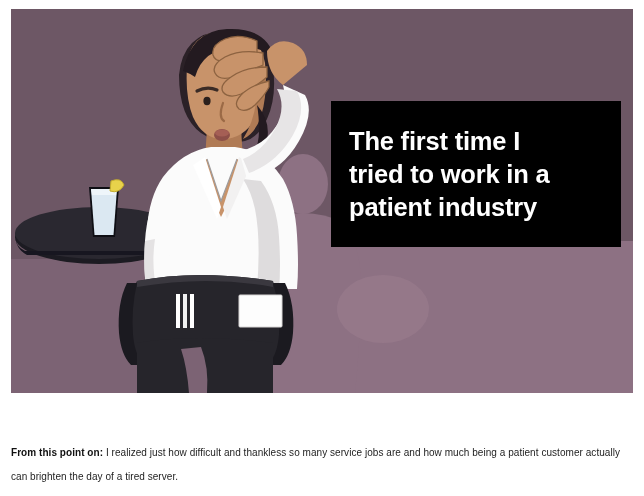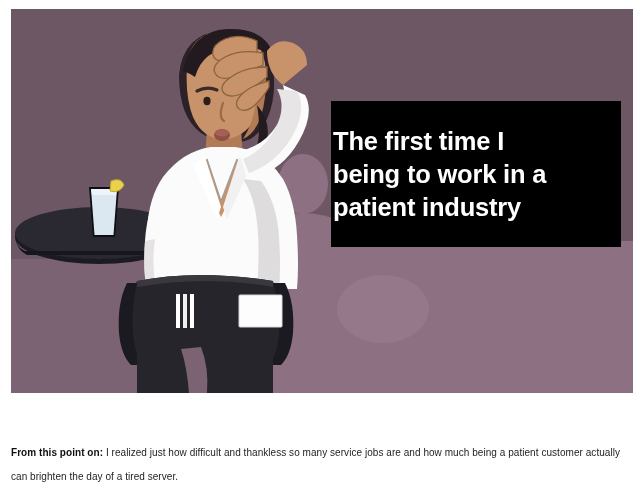--- a/index.html
+++ b/index.html
@@ -155,23 +155,23 @@
       <path d="M190 338 q8 20 6 46 l-18 0 q-2 -26 -8 -44z" fill="#7c6374"></path>
     </g>
 
     <g>
       <rect x="320" y="92" width="290" height="146" fill="#000000"></rect>
     </g>
   </svg>
 
   <div style="position:absolute; left:320px; top:92px; width:290px; height:146px;
               display:flex; flex-direction:column; justify-content:center;
-              padding-left:2px; box-sizing:border-box;">
+              padding-left:18px; box-sizing:border-box;">
     <div style="color:#ffffff; font-weight:bold; font-size:25.5px; line-height:33px;
                 letter-spacing:-0.2px; font-family:'Liberation Sans', sans-serif;">
       <div>The first time I</div>
-      <div>being to work in a</div>
+      <div>tried to work in a</div>
       <div>patient industry</div>
     </div>
   </div>
 </div>
 
 <p id="caption"><span class="lead">From this point on:</span><span> I realized just how difficult and thankless so many service jobs are and how much being a patient customer actually can brighten the day of a tired server.</span></p>
 
 </body></html>

